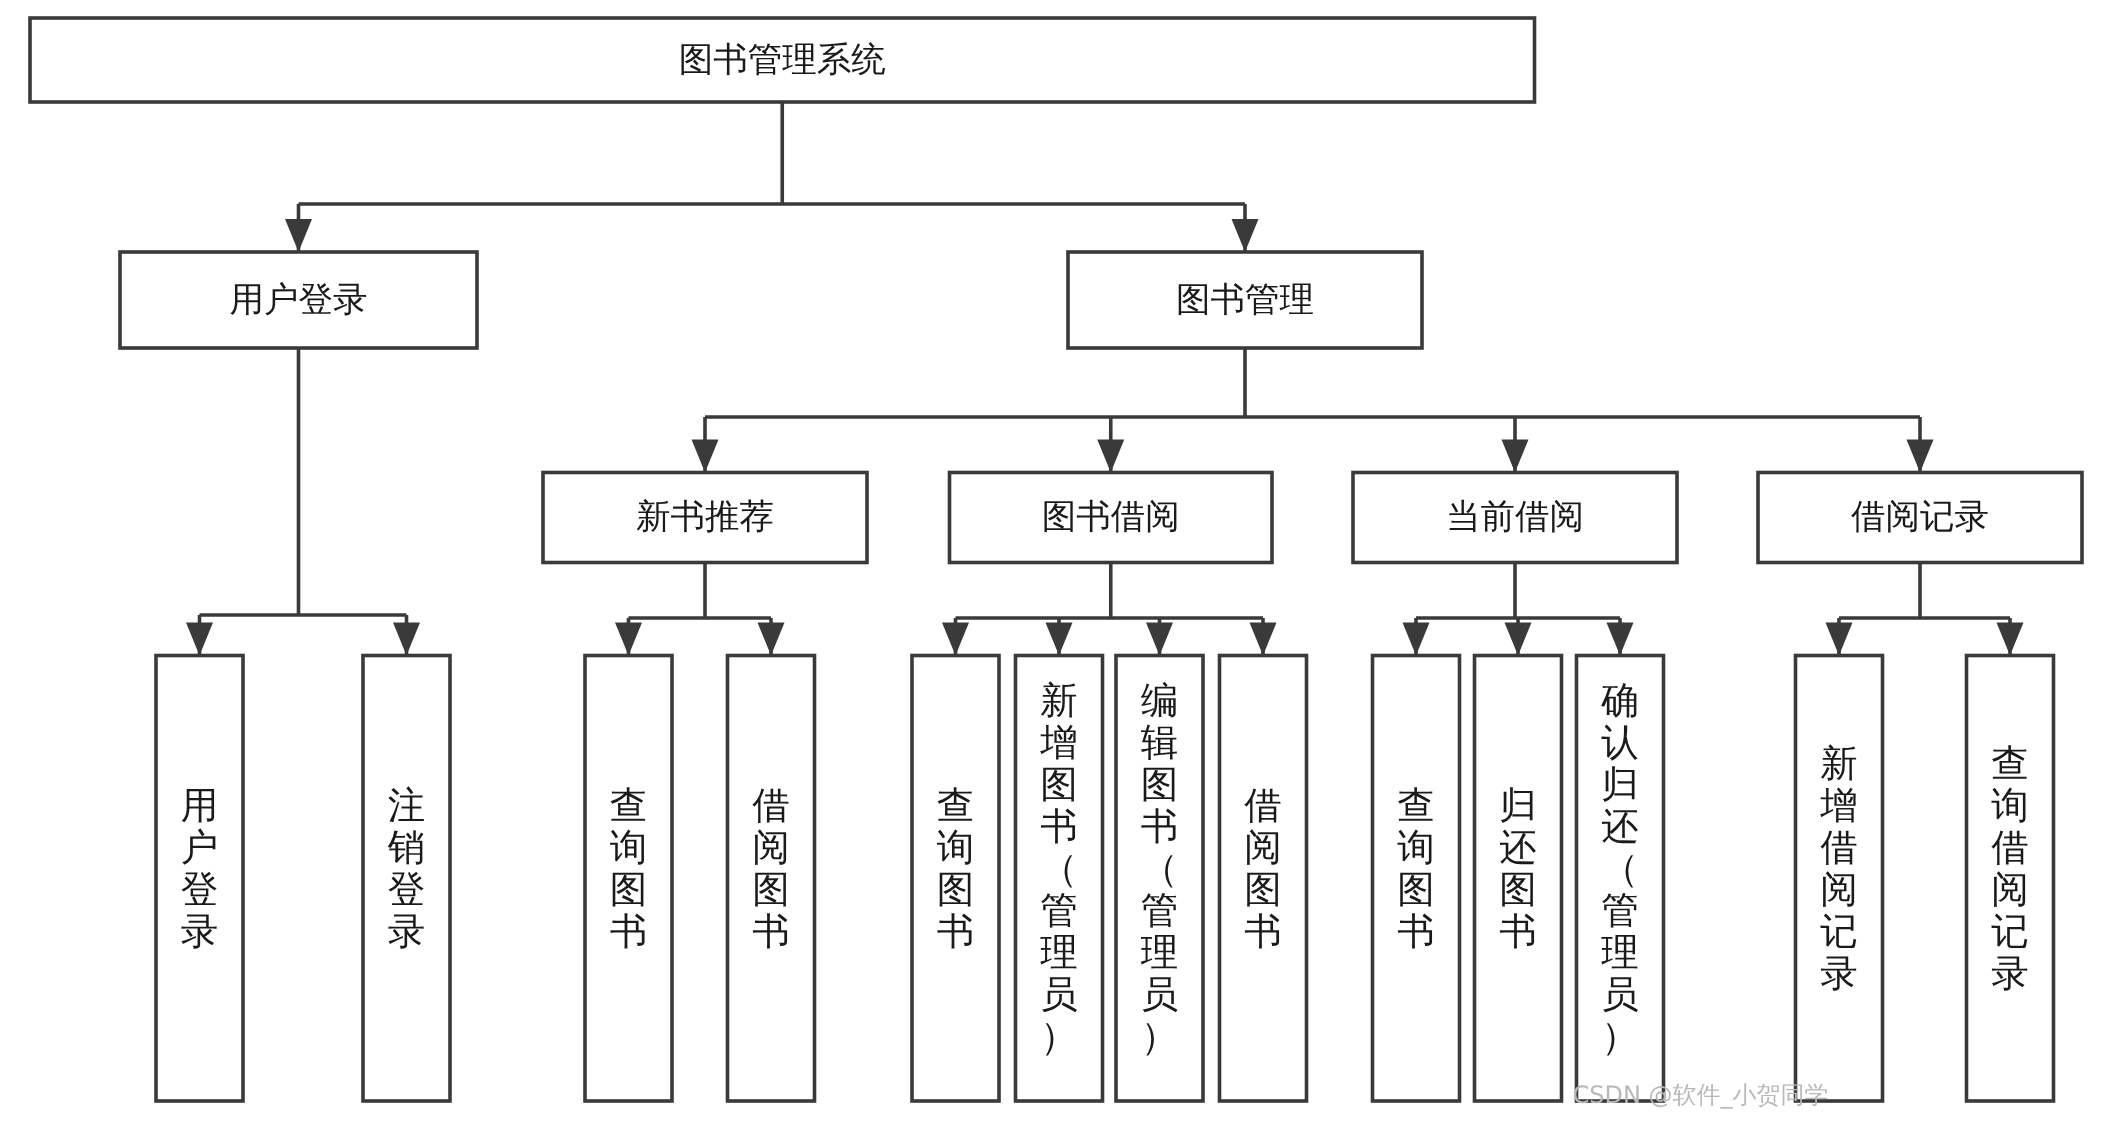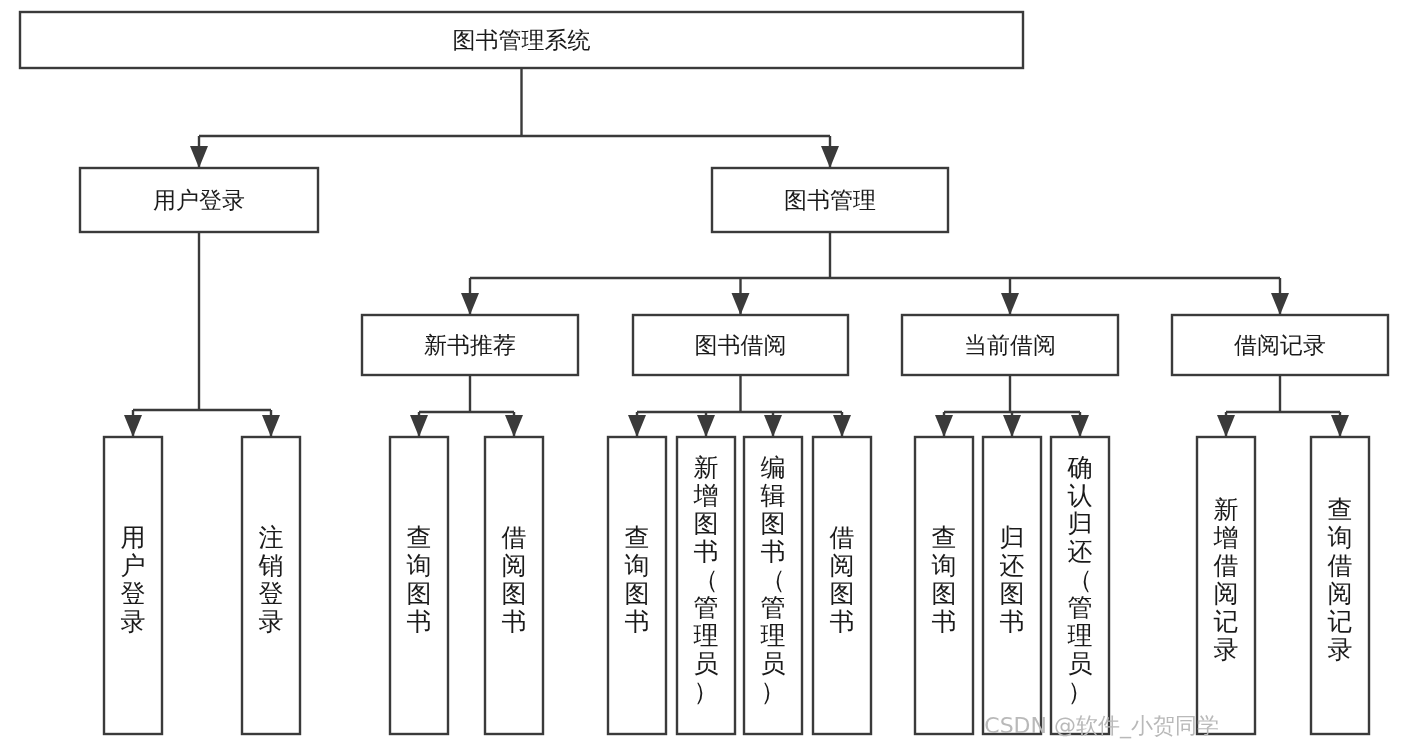--- a/index.html
+++ b/index.html
@@ -55,21 +55,21 @@
   }
   .arrow-head {
     fill: #3a3a3a;
     stroke: none;
   }
   .watermark {
     position: absolute;
     right: 10px;
     bottom: 6px;
     color: #b9b9b9;
-    font-size: 22px;
+    font-size: 16px;
     font-family: "DejaVu Sans", "Liberation Sans", sans-serif;
     white-space: nowrap;
     pointer-events: none;
     user-select: none;
   }
 </style>
 </head>
 <body>
 
 <div id="diagram-root">

